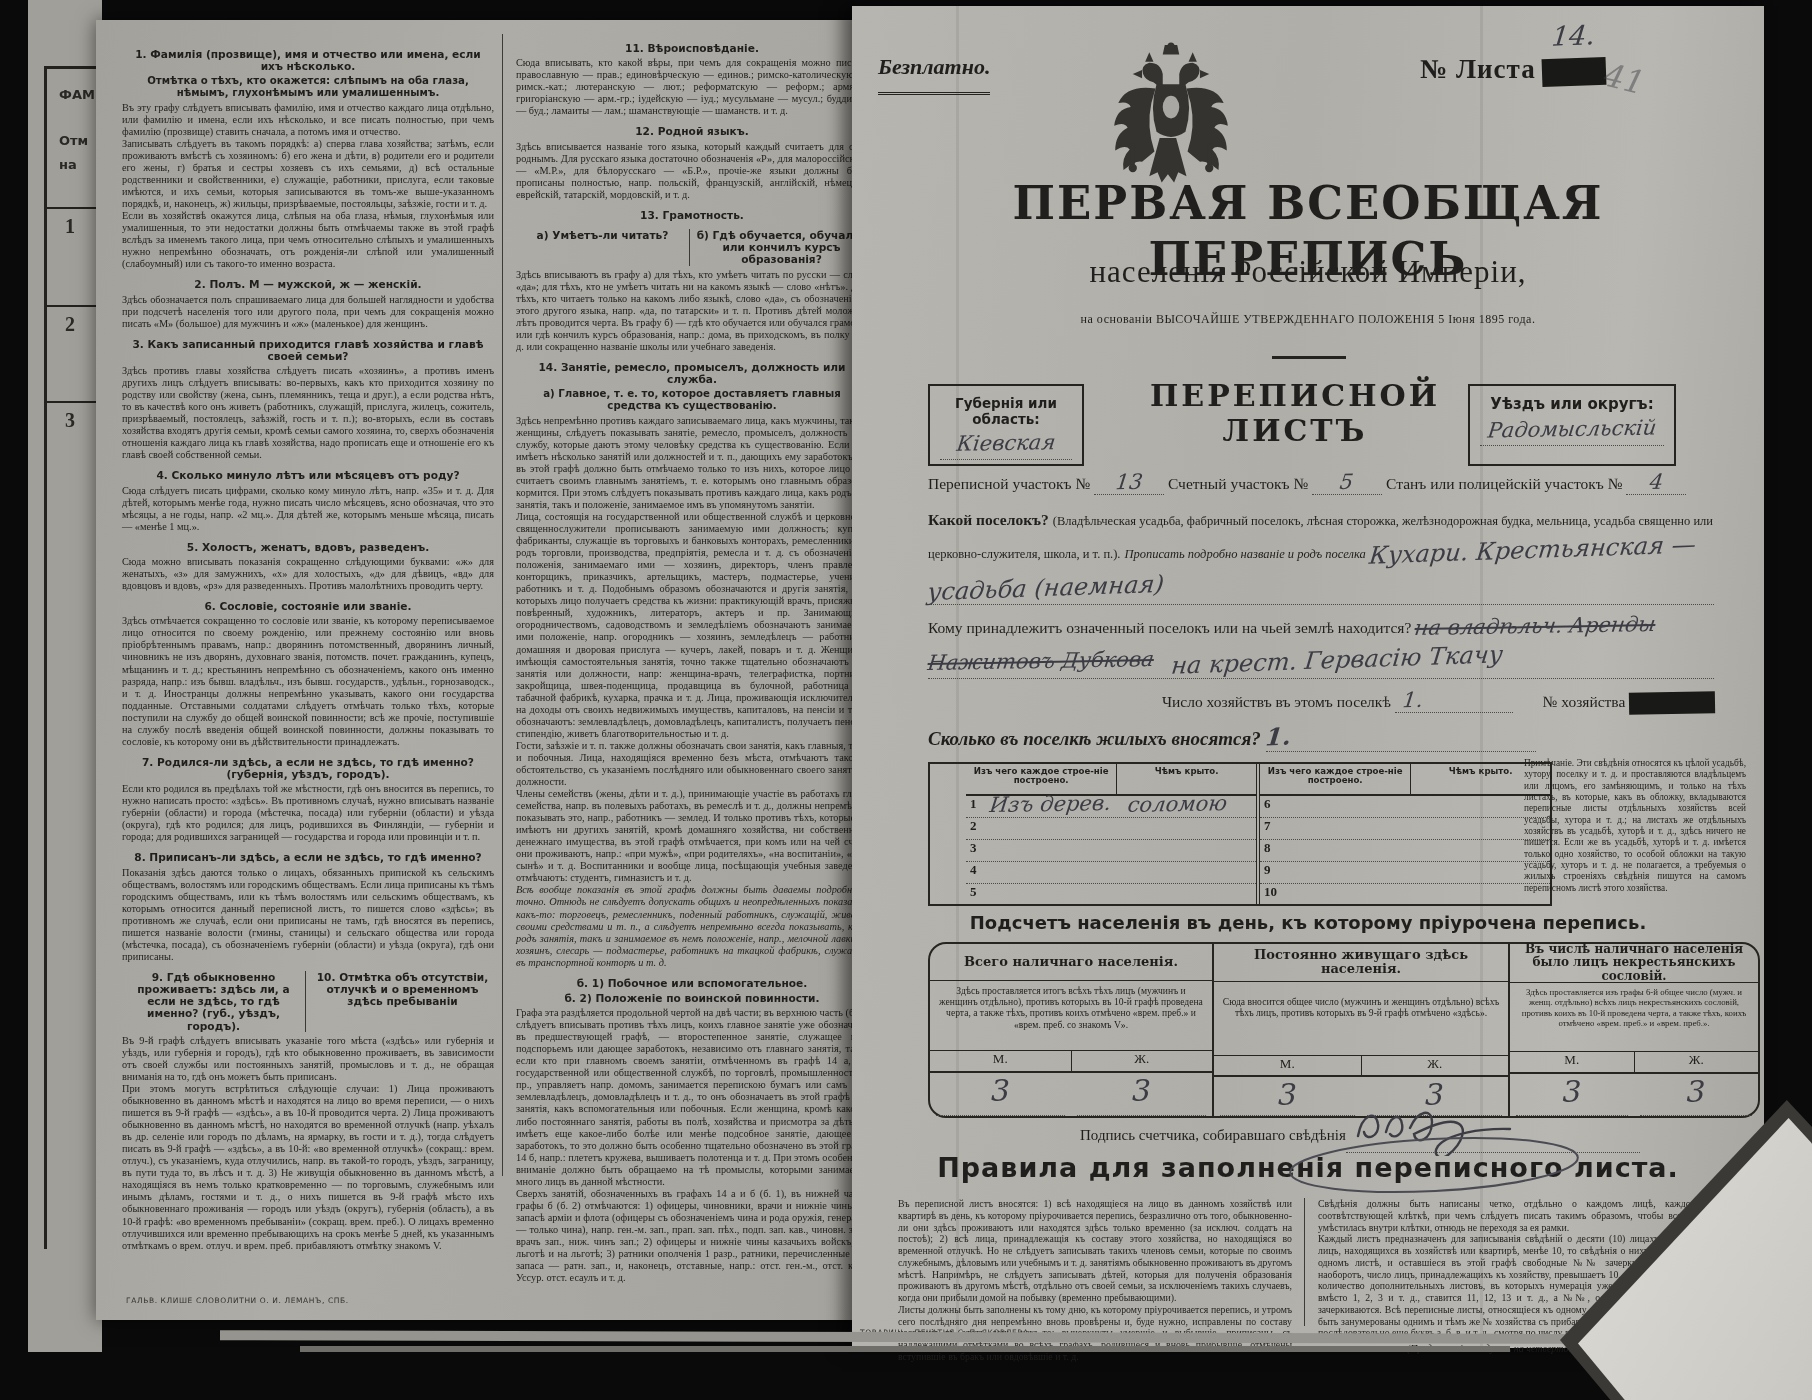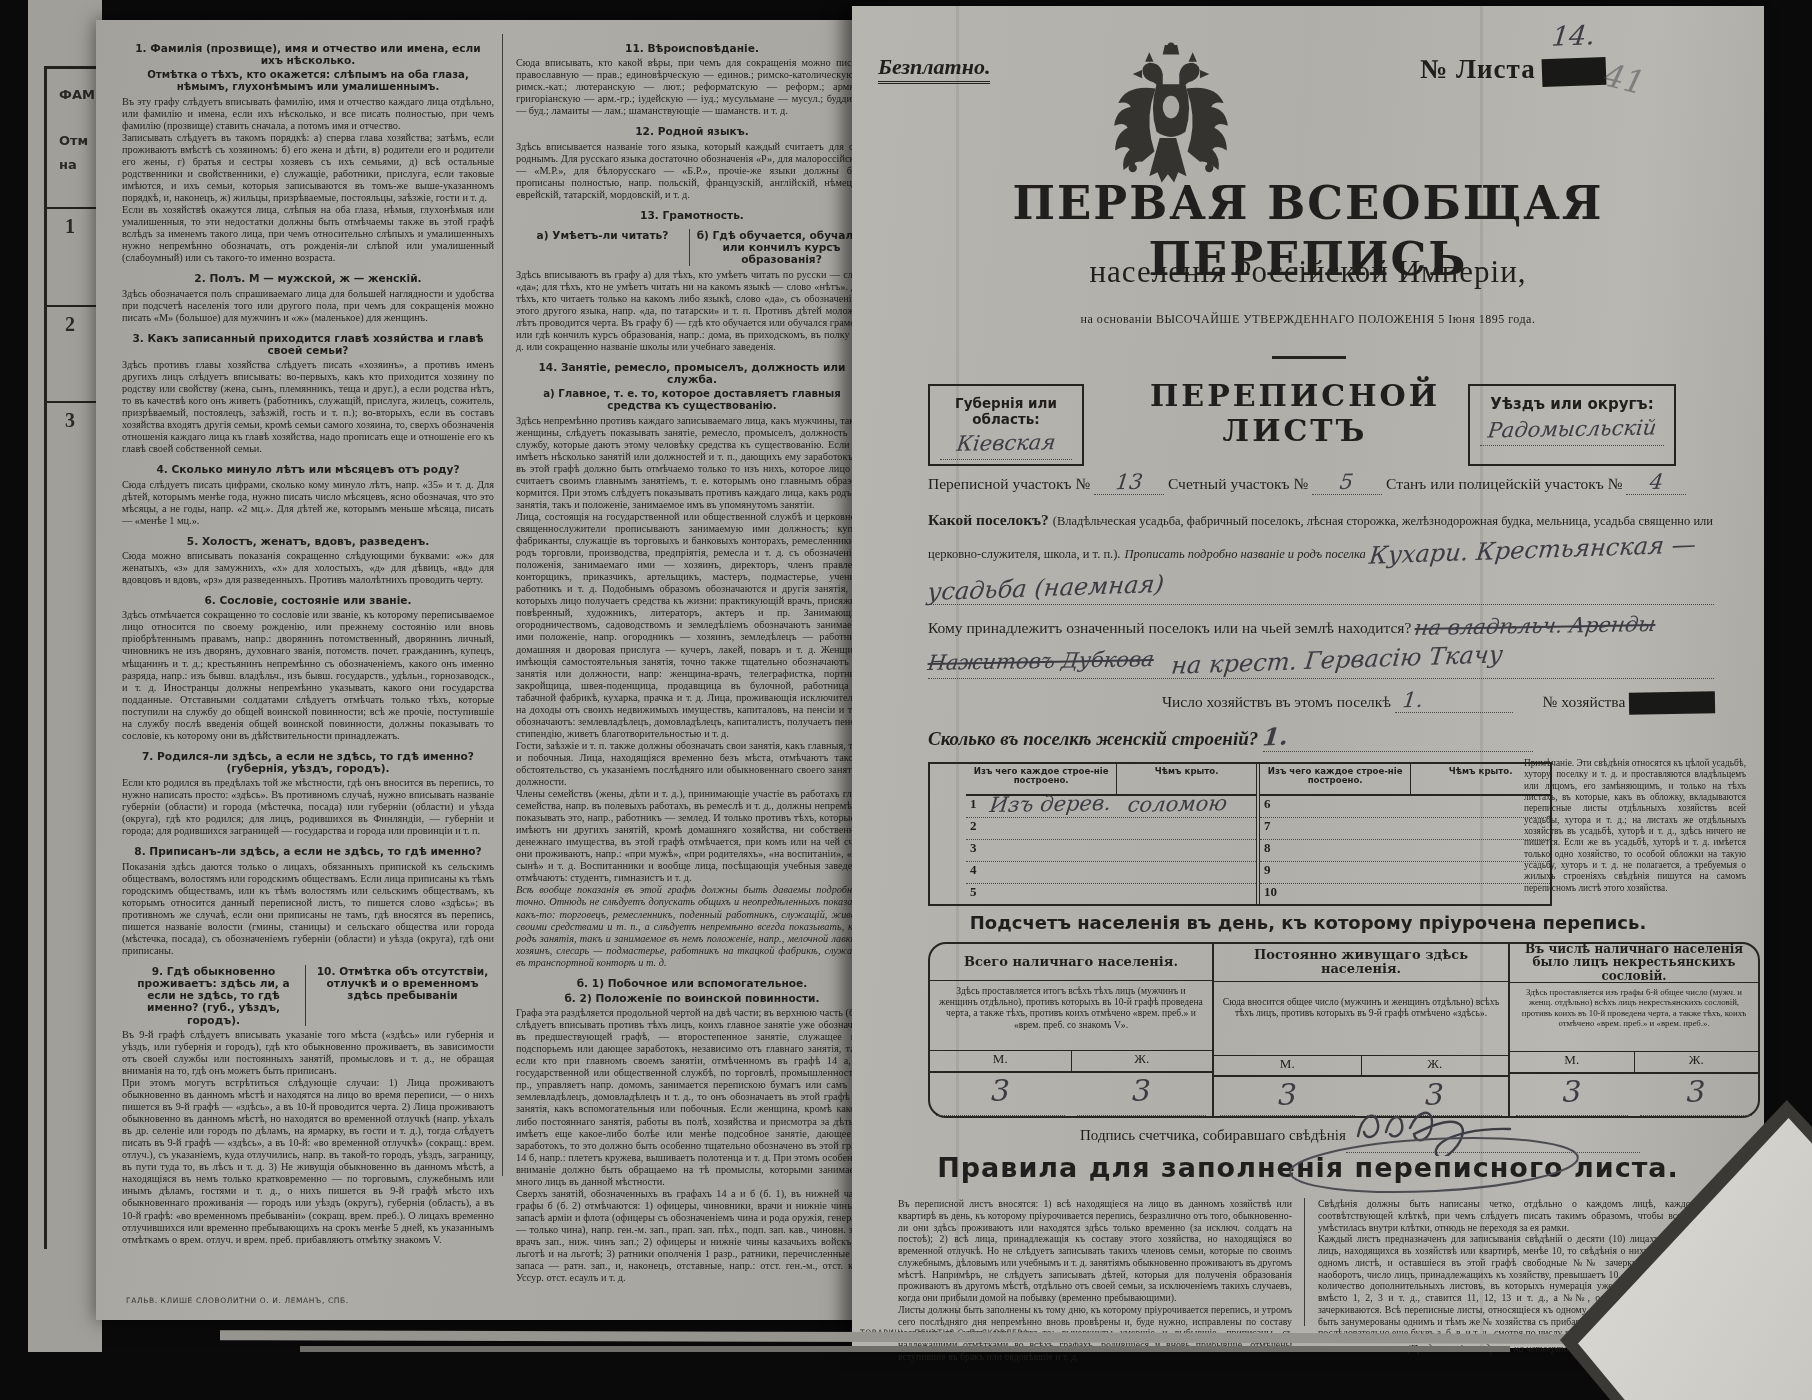--- a/index.html
+++ b/index.html
@@ -26,21 +26,21 @@
       text-align:center;margin:8px 2px 3px;}
   .sh2{font-family:"DejaVu Sans",sans-serif;font-weight:bold;font-size:10.2px;line-height:1.15;
       text-align:center;margin:0 2px 3px;}
   .sb{font-size:10.3px;line-height:1.17;text-align:justify;white-space:pre-line;}
   .twocol{display:flex;margin:8px 0 3px;}
   .twocol>div{flex:1;}
   .twocol>div+div{border-left:1px solid #3a3935;padding-left:5px;margin-left:5px;}
   .imprint{font-family:"DejaVu Sans",sans-serif;font-size:7.5px;letter-spacing:.6px;color:#33322f;}
   .coldiv{width:1px;background:#3c3b37;}
   
-  .free{font-size:22px;font-weight:bold;font-style:italic;border-bottom:3px double #24231f;padding-bottom:1px;}
+  .free{font-size:22px;font-weight:bold;font-style:italic;border-bottom:3px double #24231f;padding-bottom:12px;}
   .nolista{font-size:27px;font-weight:bold;letter-spacing:1px;}
   .redact{background:#191917;}
   .hand{font-family:"DejaVu Serif",serif;font-style:italic;color:#3c3c45;}
   .hand-lg{font-size:24px;transform:skewX(-8deg) rotate(-2deg);display:inline-block;}
   .hand-md{font-size:21px;transform:skewX(-8deg) rotate(-1deg);display:inline-block;}
   .crossed{text-decoration:line-through;text-decoration-thickness:2px;}
   .t1{font-family:"DejaVu Serif",serif;font-weight:bold;font-size:45px;letter-spacing:2px;text-align:center;
       transform:scaleY(1.05);}
   .t2{font-size:31px;text-align:center;letter-spacing:1px;}
   .t3{font-size:12px;text-align:center;letter-spacing:.5px;}
@@ -108,21 +108,21 @@
       <div class="abs upline" style="top:236px;"></div>
       <div class="abs upnum" style="left:18px;top:244px;">2</div>
       <div class="abs upline" style="top:332px;"></div>
       <div class="abs upnum" style="left:18px;top:340px;">3</div>
     </div>
   </div>
 
   <div class="abs" id="leftpage">
     <div class="abs coldiv" style="left:406px;top:14px;height:1142px;"></div>
 
-    <div class="abs col" style="left:26px;top:14px;width:372px;">
+    <div class="abs col" style="left:26px;top:20px;width:372px;">
       <div class="sh">1. Фамилія (прозвище), имя и отчество или имена, если ихъ нѣсколько.</div>
       <div class="sh2">Отмѣтка о тѣхъ, кто окажется: слѣпымъ на оба глаза, нѣмымъ, глухонѣмымъ или умалишеннымъ.</div>
       <div class="sb">Въ эту графу слѣдуетъ вписывать фамилію, имя и отчество каждаго лица отдѣльно, или фамилію и имена, если ихъ нѣсколько, и все писать полностью, при чемъ фамилію (прозвище) ставить сначала, а потомъ имя и отчество.
 Записывать слѣдуетъ въ такомъ порядкѣ: а) сперва глава хозяйства; затѣмъ, если проживаютъ вмѣстѣ съ хозяиномъ: б) его жена и дѣти, в) родители его и родители его жены, г) братья и сестры хозяевъ съ ихъ семьями, д) всѣ остальные родственники и свойственники, е) служащіе, работники, прислуга, если таковые имѣются, и ихъ семьи, которыя записываются въ томъ-же выше-указанномъ порядкѣ, и, наконецъ, ж) жильцы, призрѣваемые, постояльцы, заѣзжіе, гости и т. д.
 Если въ хозяйствѣ окажутся лица, слѣпыя на оба глаза, нѣмыя, глухонѣмыя или умалишенныя, то эти недостатки должны быть отмѣчаемы также въ этой графѣ вслѣдъ за именемъ такого лица, при чемъ относительно слѣпыхъ и умалишенныхъ нужно непремѣнно обозначать, отъ рожденія-ли слѣпой или умалишенный (слабоумный) или съ такого-то именно возраста.</div>
       <div class="sh">2. Полъ. М — мужской, ж — женскій.</div>
       <div class="sb">Здѣсь обозначается полъ спрашиваемаго лица для большей наглядности и удобства при подсчетѣ населенія того или другого пола, при чемъ для сокращенія можно писать «М» (большое) для мужчинъ и «ж» (маленькое) для женщинъ.</div>
       <div class="sh">3. Какъ записанный приходится главѣ хозяйства и главѣ своей семьи?</div>
       <div class="sb">Здѣсь противъ главы хозяйства слѣдуетъ писать «хозяинъ», а противъ именъ другихъ лицъ слѣдуетъ вписывать: во-первыхъ, какъ кто приходится хозяину по родству или свойству (жена, сынъ, племянникъ, теща и друг.), а если родства нѣтъ, то въ качествѣ кого онъ живетъ (работникъ, служащій, прислуга, жилецъ, сожитель, призрѣваемый, постоялецъ, заѣзжій, гость и т. п.); во-вторыхъ, если въ составъ хозяйства входятъ другія семьи, кромѣ семьи самого хозяина, то, сверхъ обозначенія отношенія каждаго лица къ главѣ хозяйства, надо прописать еще и отношеніе его къ главѣ своей собственной семьи.</div>
       <div class="sh">4. Сколько минуло лѣтъ или мѣсяцевъ отъ роду?</div>
@@ -250,21 +250,21 @@
       <span class="hand hand-lg" style="margin-left:14px;">на крест. Гервасію Ткачу</span>
     </div>
 
     <div class="abs fline" style="left:310px;top:682px;width:556px;">
       <span>Число хозяйствъ въ этомъ поселкѣ</span>
       <span class="dots" style="min-width:110px;text-align:left;padding-left:8px;"><span class="hand hand-md">1.</span></span>
       <span style="margin-left:26px;">№ хозяйства</span>
       <span class="redact" style="display:inline-block;width:86px;height:22px;vertical-align:middle;transform:rotate(-1deg);"></span>
     </div>
     <div class="abs" style="left:76px;top:716px;font-size:19px;font-style:italic;font-weight:bold;">
-      <span>Сколько въ поселкѣ женскій строеній?</span>
+      <span>Сколько въ поселкѣ жилыхъ вносятся?</span>
       <span class="dots" style="display:inline-block;border-bottom:1px dotted #4c4a45;min-width:270px;"><span class="hand hand-lg">1.</span></span>
     </div>
 
     <div class="abs btable" style="left:76px;top:756px;width:584px;height:140px;padding-left:36px;">
       <div class="bhalf" style="width:290px;">
         <div class="bhead">
           <div class="bh a">Изъ чего каждое строе-ніе построено.</div>
           <div class="bh b">Чѣмъ крыто.</div>
         </div>
         <div class="brow">

